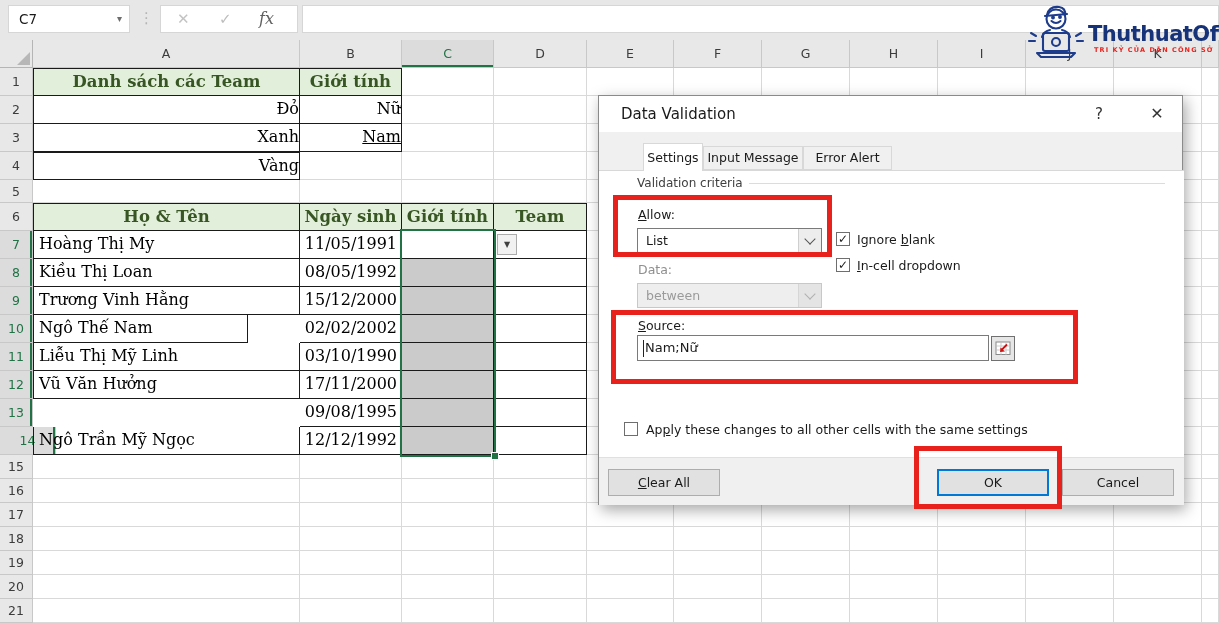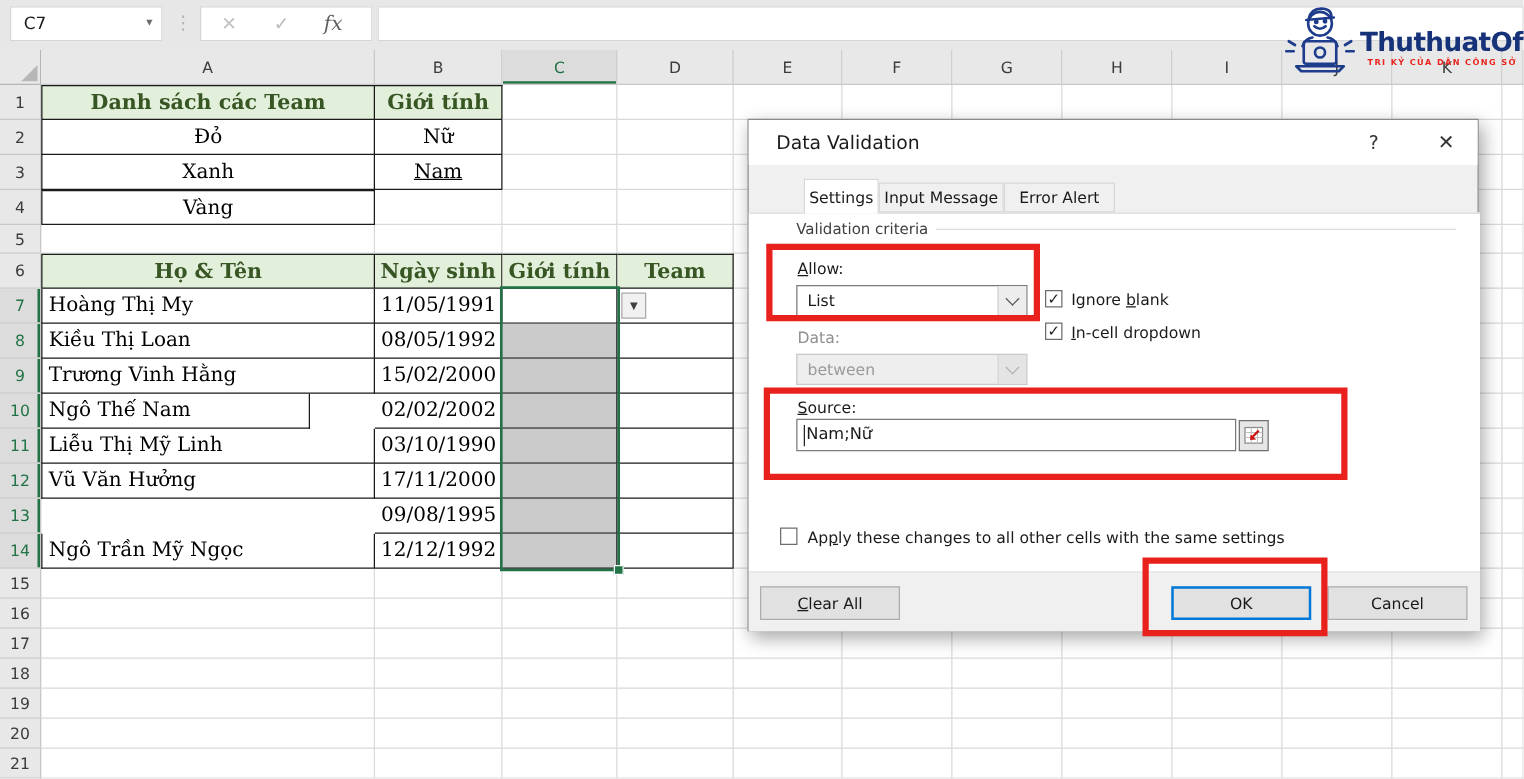--- a/index.html
+++ b/index.html
@@ -30,21 +30,21 @@
   .colhdr.sel{box-shadow:inset 0 -2px 0 #217346}
   .rowhdr.sel{box-shadow:inset -2px 0 0 #217346}
   .corner{position:absolute;left:0;top:40px;width:33px;height:28px;background:#e8e8e8;
           border-right:1px solid #b5b5b5;border-bottom:1px solid #b5b5b5}
   .corner i{position:absolute;right:2px;bottom:2px;width:0;height:0;
             border-left:13px solid transparent;border-bottom:13px solid #b7b7b7}
   .cell{position:absolute;border-right:1px solid #d9d9d9;border-bottom:1px solid #d9d9d9;
         font-family:"DejaVu Serif","Liberation Serif",serif;font-size:16px;color:#000;
         overflow:hidden;white-space:nowrap}
   .c-th{background:#e2efda;color:#375623;font-weight:bold;text-align:center;font-size:16.5px}
-  .c-c{text-align:center}
+  .c-c{text-align:right}
   .c-l{padding-left:5px}
   .c-r{text-align:right;padding-right:4px}
   .c-selfill{background:#cbcbcb}
   .br{border-right:1px solid #1a1a1a}.bb{border-bottom:1px solid #1a1a1a}
   .bl{border-left:1px solid #1a1a1a}.bt{border-top:1px solid #1a1a1a}
 
   .selrect{position:absolute;left:400px;top:229px;width:96px;height:228px;
            border:2px solid #217346;z-index:3;pointer-events:none}
   .fillhandle{position:absolute;left:491px;top:452px;width:8px;height:8px;background:#217346;
               border:1px solid #fff;z-index:4}
@@ -124,21 +124,21 @@
       <div class="hdr rowhdr" style="left: 0px; top: 152px; width: 33px; height: 28px;">4</div>
       <div class="hdr rowhdr" style="left: 0px; top: 180px; width: 33px; height: 23px;">5</div>
       <div class="hdr rowhdr" style="left: 0px; top: 203px; width: 33px; height: 28px;">6</div>
       <div class="hdr rowhdr sel" style="left: 0px; top: 231px; width: 33px; height: 28px;">7</div>
       <div class="hdr rowhdr sel" style="left: 0px; top: 259px; width: 33px; height: 28px;">8</div>
       <div class="hdr rowhdr sel" style="left: 0px; top: 287px; width: 33px; height: 28px;">9</div>
       <div class="hdr rowhdr sel" style="left: 0px; top: 315px; width: 33px; height: 28px;">10</div>
       <div class="hdr rowhdr sel" style="left: 0px; top: 343px; width: 33px; height: 28px;">11</div>
       <div class="hdr rowhdr sel" style="left: 0px; top: 371px; width: 33px; height: 28px;">12</div>
       <div class="hdr rowhdr sel" style="left: 0px; top: 399px; width: 33px; height: 28px;">13</div>
-      <div class="hdr rowhdr sel" style="left: 0px; top: 427px; width: 33px; height: 28px;">14</div>
+      <div class="hdr rowhdr sel" style="left: 0px; top: 427px; width: 56px; height: 28px;">14</div>
       <div class="hdr rowhdr" style="left: 0px; top: 455px; width: 33px; height: 24px;">15</div>
       <div class="hdr rowhdr" style="left: 0px; top: 479px; width: 33px; height: 24px;">16</div>
       <div class="hdr rowhdr" style="left: 0px; top: 503px; width: 33px; height: 24px;">17</div>
       <div class="hdr rowhdr" style="left: 0px; top: 527px; width: 33px; height: 24px;">18</div>
       <div class="hdr rowhdr" style="left: 0px; top: 551px; width: 33px; height: 24px;">19</div>
       <div class="hdr rowhdr" style="left: 0px; top: 575px; width: 33px; height: 24px;">20</div>
       <div class="hdr rowhdr" style="left: 0px; top: 599px; width: 33px; height: 24px;">21</div>
       <div class="cell br bb bl bt c-th" style="left: 33px; top: 68px; width: 267px; height: 28px; line-height: 26px;">Danh sách các Team</div>
       <div class="cell br bb bt c-th" style="left: 300px; top: 68px; width: 102px; height: 28px; line-height: 26px;">Giới tính</div>
       <div class="cell" style="left: 402px; top: 68px; width: 92px; height: 28px; line-height: 26px;"></div>
@@ -229,21 +229,21 @@
       <div class="cell br bb" style="left: 494px; top: 259px; width: 93px; height: 28px; line-height: 26px;"></div>
       <div class="cell" style="left: 587px; top: 259px; width: 87px; height: 28px; line-height: 26px;"></div>
       <div class="cell" style="left: 674px; top: 259px; width: 88px; height: 28px; line-height: 26px;"></div>
       <div class="cell" style="left: 762px; top: 259px; width: 88px; height: 28px; line-height: 26px;"></div>
       <div class="cell" style="left: 850px; top: 259px; width: 88px; height: 28px; line-height: 26px;"></div>
       <div class="cell" style="left: 938px; top: 259px; width: 88px; height: 28px; line-height: 26px;"></div>
       <div class="cell" style="left: 1026px; top: 259px; width: 88px; height: 28px; line-height: 26px;"></div>
       <div class="cell" style="left: 1114px; top: 259px; width: 88px; height: 28px; line-height: 26px;"></div>
       <div class="cell" style="left: 1202px; top: 259px; width: 17px; height: 28px; line-height: 26px;"></div>
       <div class="cell br bb bl c-l" style="left: 33px; top: 287px; width: 267px; height: 28px; line-height: 26px;">Trương Vinh Hằng</div>
-      <div class="cell br bb c-r" style="left: 300px; top: 287px; width: 102px; height: 28px; line-height: 26px;">15/02/2000</div>
+      <div class="cell br bb c-r" style="left: 300px; top: 287px; width: 102px; height: 28px; line-height: 26px;">15/12/2000</div>
       <div class="cell br bb c-selfill" style="left: 402px; top: 287px; width: 92px; height: 28px; line-height: 26px;"></div>
       <div class="cell br bb" style="left: 494px; top: 287px; width: 93px; height: 28px; line-height: 26px;"></div>
       <div class="cell" style="left: 587px; top: 287px; width: 87px; height: 28px; line-height: 26px;"></div>
       <div class="cell" style="left: 674px; top: 287px; width: 88px; height: 28px; line-height: 26px;"></div>
       <div class="cell" style="left: 762px; top: 287px; width: 88px; height: 28px; line-height: 26px;"></div>
       <div class="cell" style="left: 850px; top: 287px; width: 88px; height: 28px; line-height: 26px;"></div>
       <div class="cell" style="left: 938px; top: 287px; width: 88px; height: 28px; line-height: 26px;"></div>
       <div class="cell" style="left: 1026px; top: 287px; width: 88px; height: 28px; line-height: 26px;"></div>
       <div class="cell" style="left: 1114px; top: 287px; width: 88px; height: 28px; line-height: 26px;"></div>
       <div class="cell" style="left: 1202px; top: 287px; width: 17px; height: 28px; line-height: 26px;"></div>

